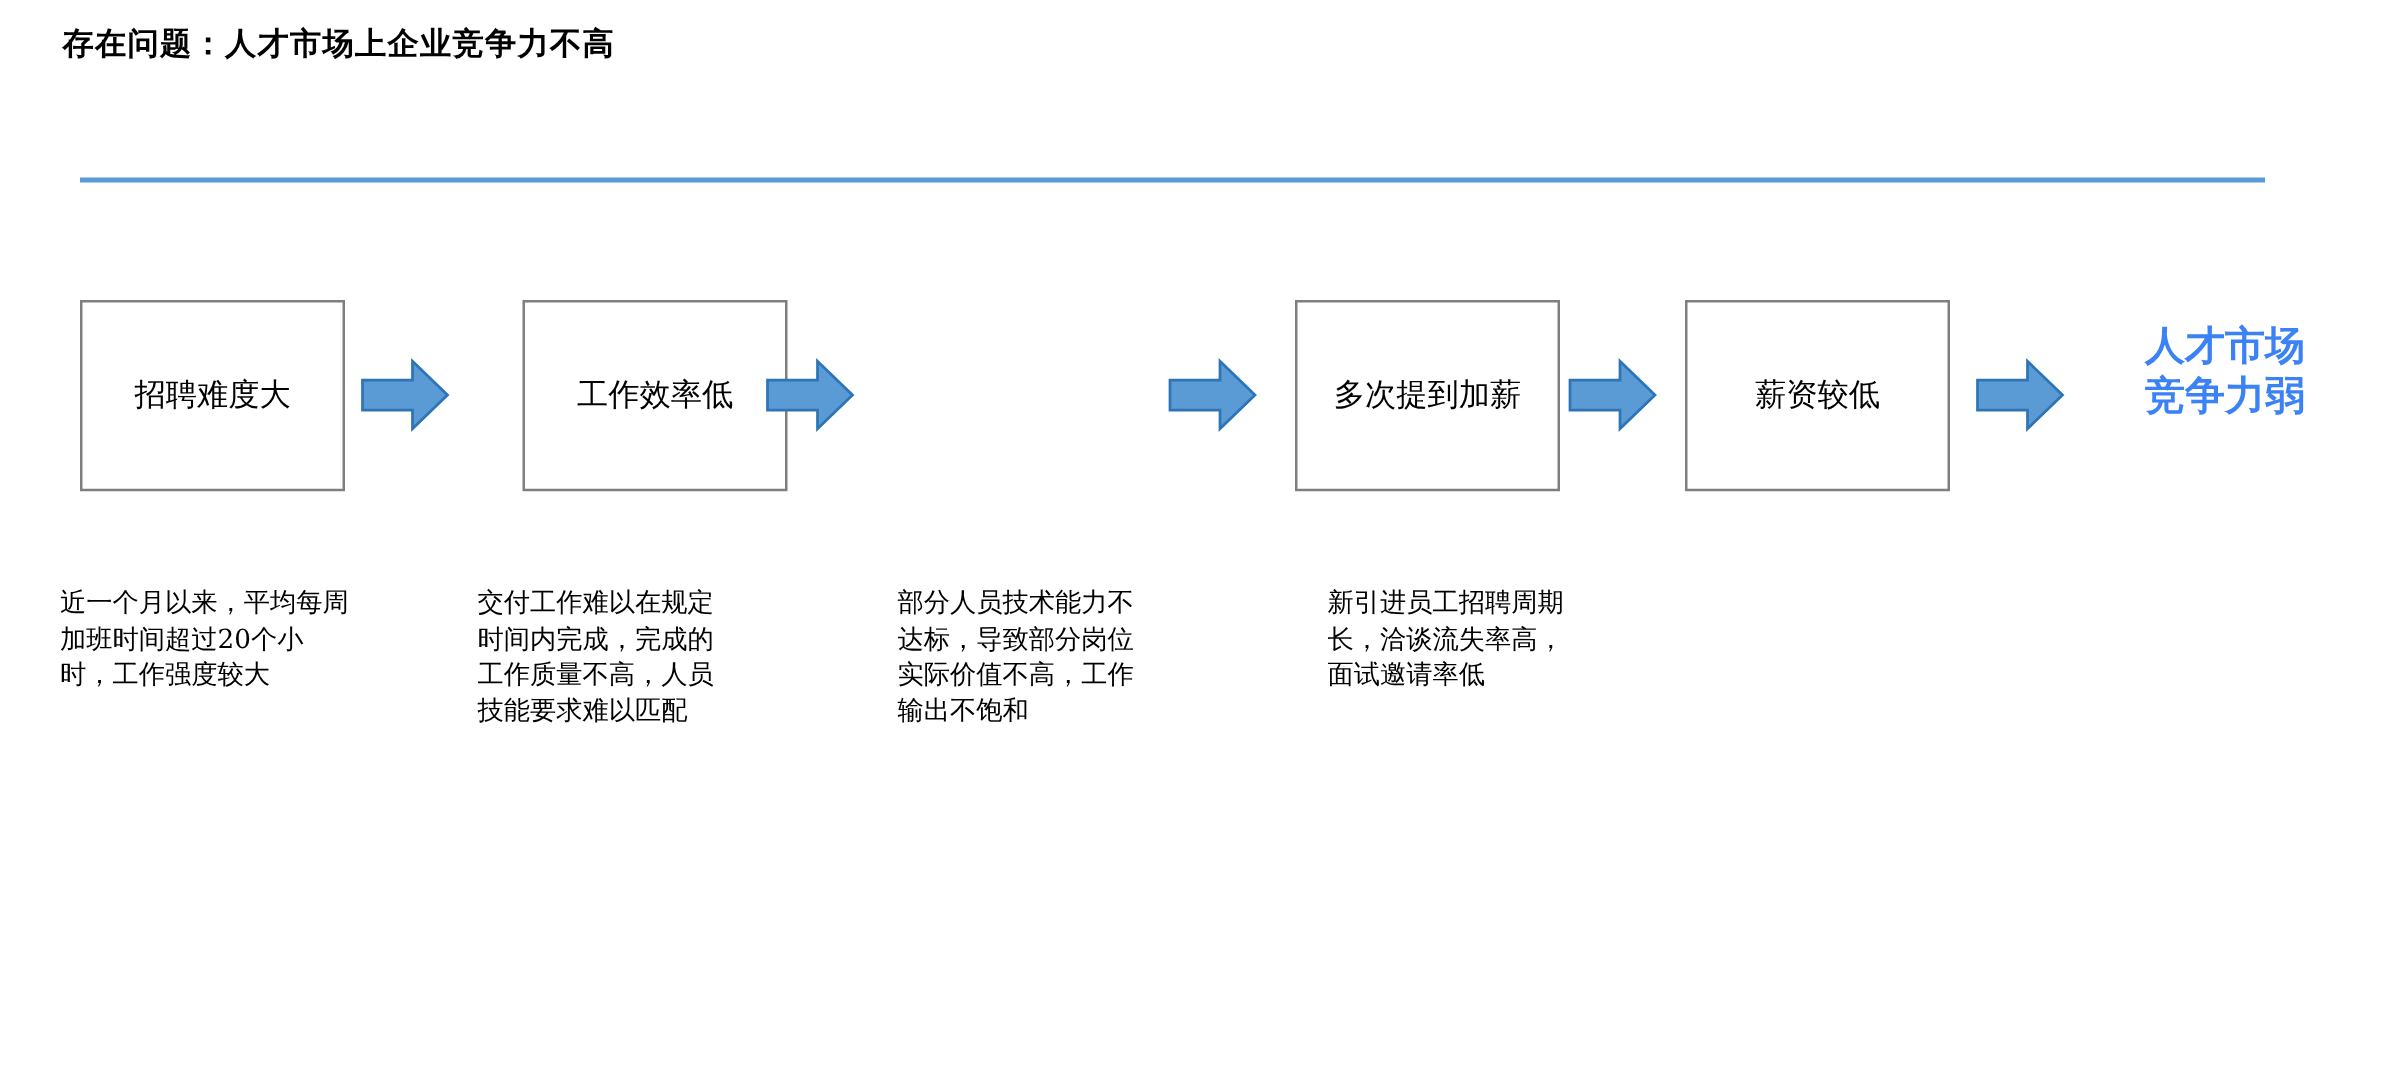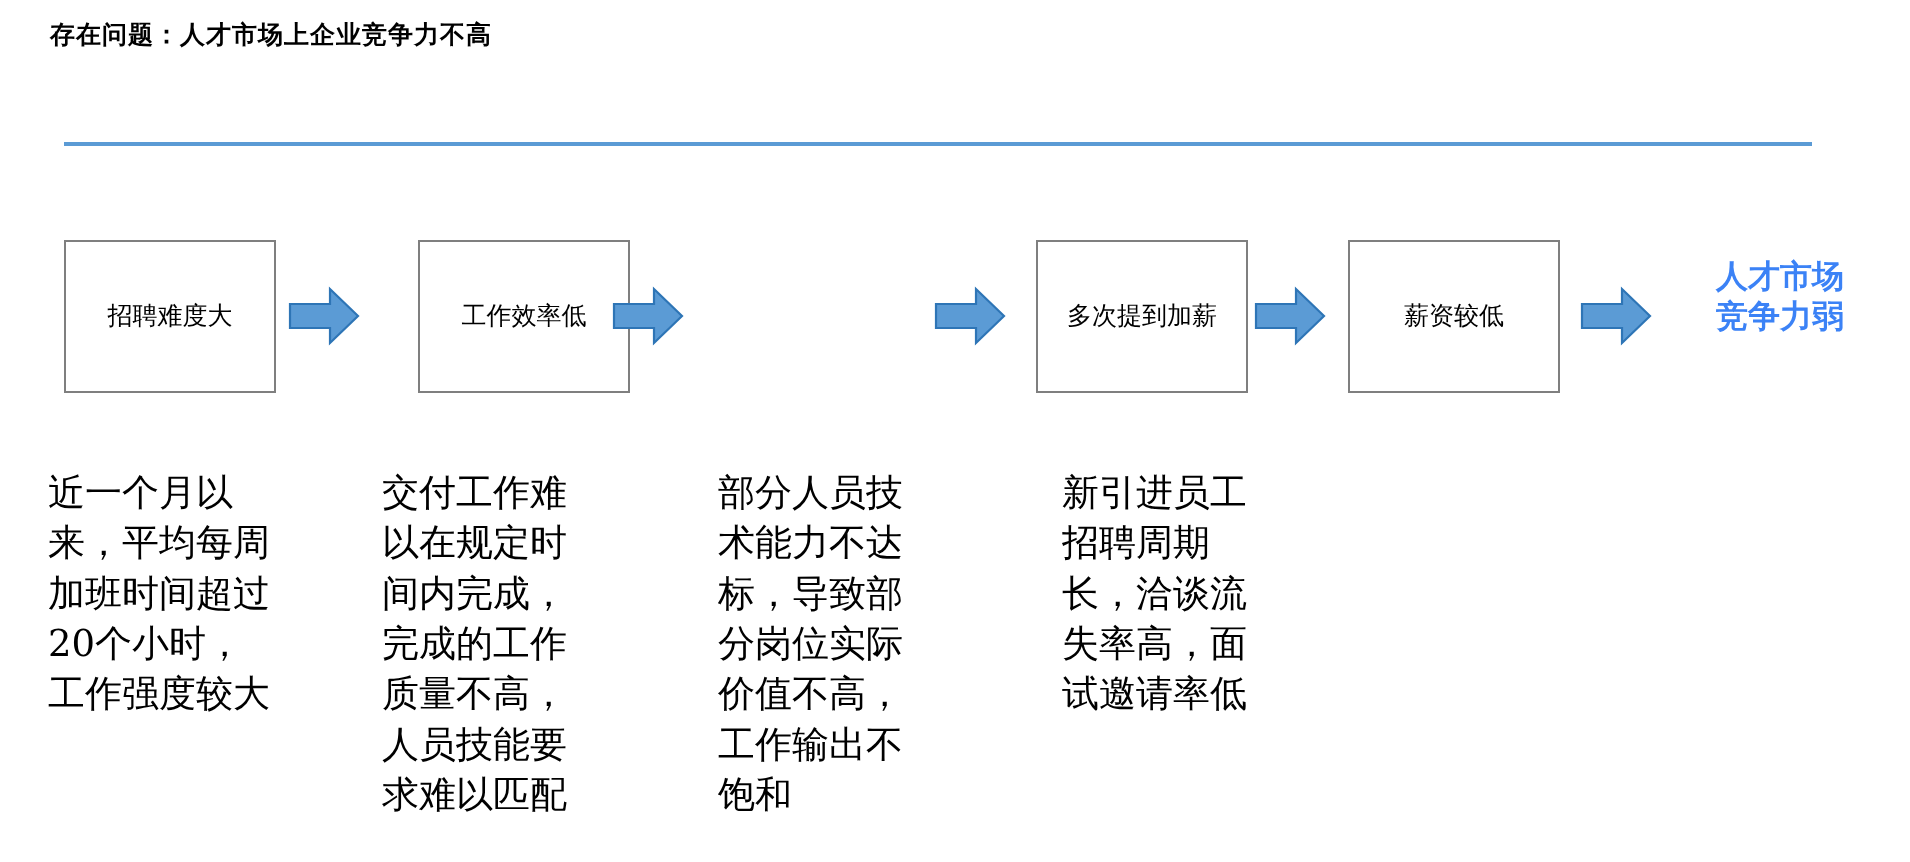--- a/index.html
+++ b/index.html
@@ -96,21 +96,21 @@
     position: absolute;
     left: 0;
     top: 468px;
     width: 1910px;
     height: 360px;
   }
   .desc-col {
     position: absolute;
     top: 0;
     font-family: "DejaVu Serif", "Liberation Serif", serif;
-    font-size: 37px;
+    font-size: 21px;
     line-height: 1.36;
     color: #000000;
     text-align: left;
     white-space: normal;
     word-break: break-all;
   }
 </style>
 </head>
 <body>
 

